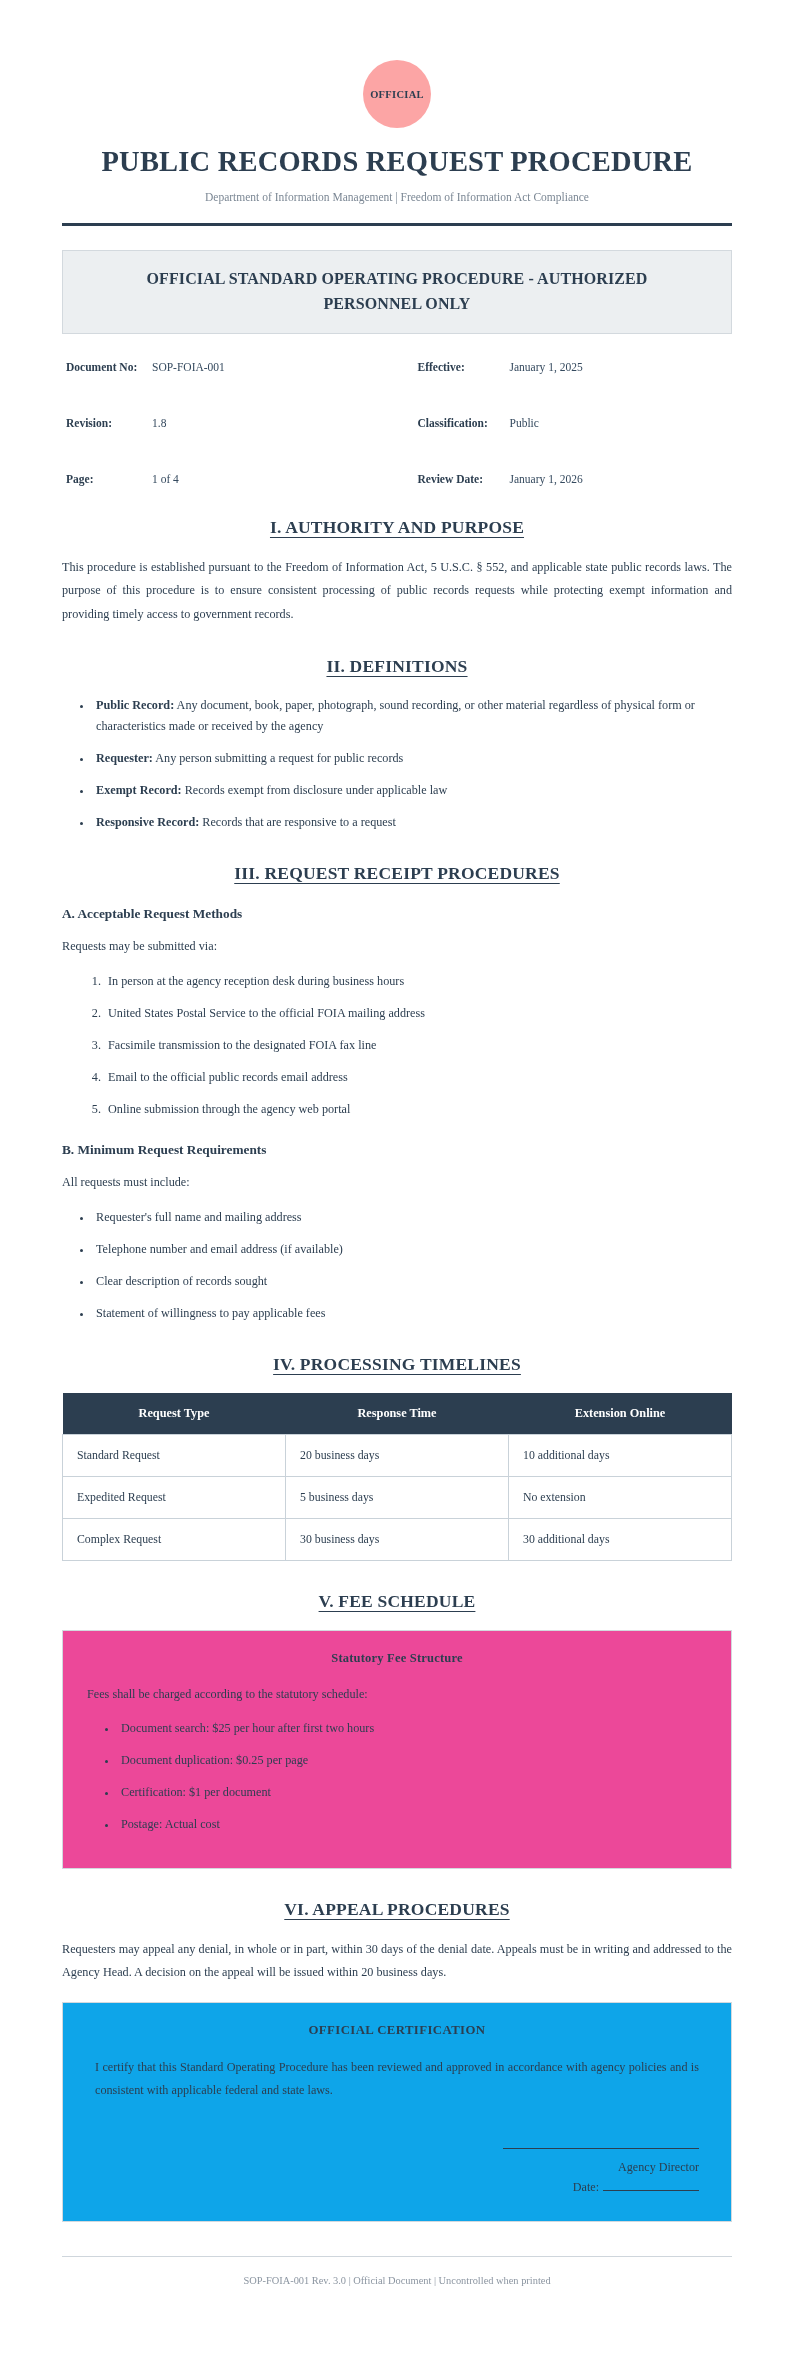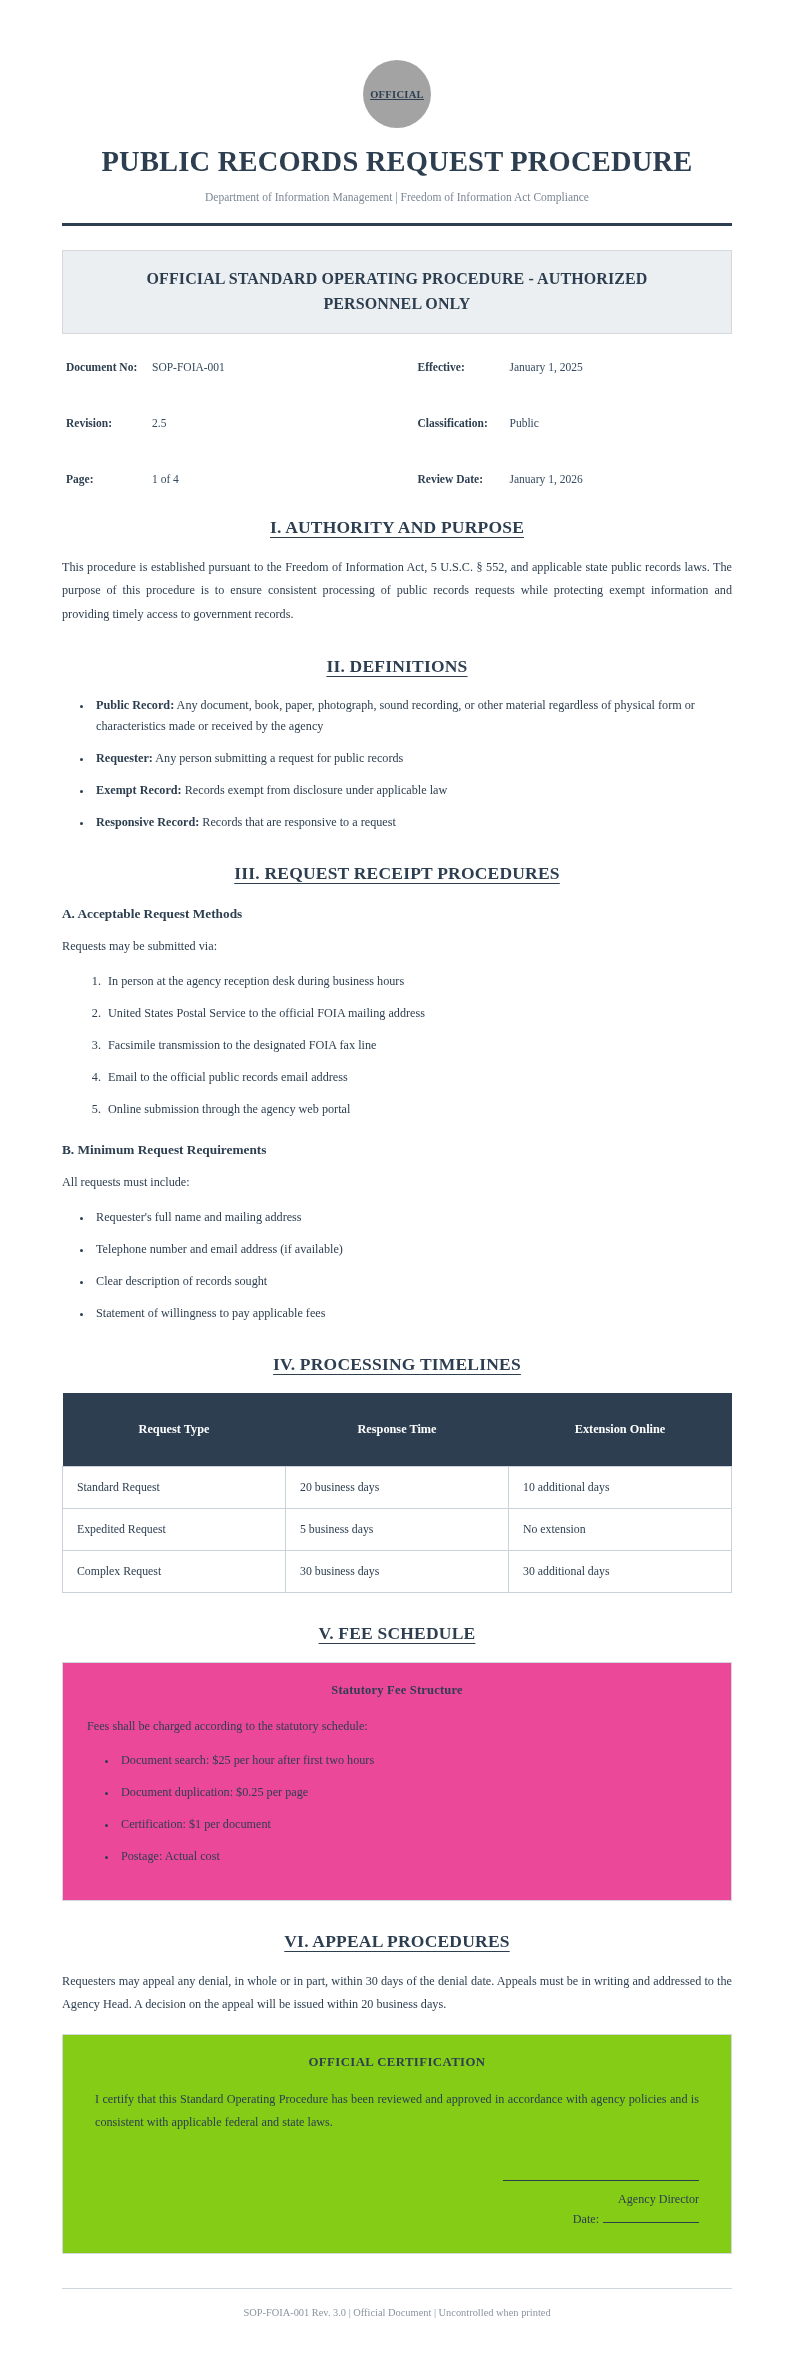--- a/index.html
+++ b/index.html
@@ -22,26 +22,25 @@
 
   
   .doc-header {
     text-align: center;
     padding-top: 26px;
   }
   .seal {
     width: 68px;
     height: 68px;
     border-radius: 50%;
-    background: #a3a3a3;
+    background: #fca5a5;
     margin: 0 auto 18px auto;
     display: flex;
     align-items: center;
     justify-content: center;
-    text-decoration: underline;
   }
   .seal-text {
     font-size: 10.5px;
     font-weight: bold;
     letter-spacing: 0.3px;
     color: #2c3e50;
   }
   .doc-title {
     font-size: 28.5px;
     font-weight: bold;
@@ -163,21 +162,21 @@
     width: 100%;
     border-collapse: collapse;
     margin: 18px 0 8px 0;
     table-layout: fixed;
   }
   .timeline-table thead th {
     background: #2c3e50;
     color: #ffffff;
     font-size: 12.3px;
     font-weight: bold;
-    padding: 29px 10px;
+    padding: 13px 10px;
     text-align: center;
     border: none;
   }
   .timeline-table tbody td {
     font-size: 11.8px;
     color: #2c3e50;
     padding: 13px 14px;
     border: 1px solid #c9d2d9;
     text-align: left;
     background: #ffffff;
@@ -202,21 +201,21 @@
   .callout-box ul.doc-list { margin-bottom: 10px; }
   .callout-note {
     font-size: 12.2px;
     color: #2c3e50;
     margin: 6px 0 0 0;
     line-height: 1.7;
   }
 
   
   .cert-box {
-    background: #84cc16;
+    background: #0ea5e9;
     border: 1px solid #d3d9de;
     padding: 20px 26px 26px 26px;
     margin: 18px 0 10px 0;
   }
   .cert-title {
     text-align: center;
     font-size: 12.8px;
     font-weight: bold;
     letter-spacing: 0.4px;
     color: #2c3e50;
@@ -291,21 +290,21 @@
     <div class="meta-cell">
       <span class="meta-label">Document No:</span>
       <span class="meta-value">SOP-FOIA-001</span>
     </div>
     <div class="meta-cell">
       <span class="meta-label wide">Effective:</span>
       <span class="meta-value">January 1, 2025</span>
     </div>
     <div class="meta-cell">
       <span class="meta-label">Revision:</span>
-      <span class="meta-value">2.5</span>
+      <span class="meta-value">1.8</span>
     </div>
     <div class="meta-cell">
       <span class="meta-label wide">Classification:</span>
       <span class="meta-value">Public</span>
     </div>
     <div class="meta-cell">
       <span class="meta-label">Page:</span>
       <span class="meta-value">1 of 4</span>
     </div>
     <div class="meta-cell">

